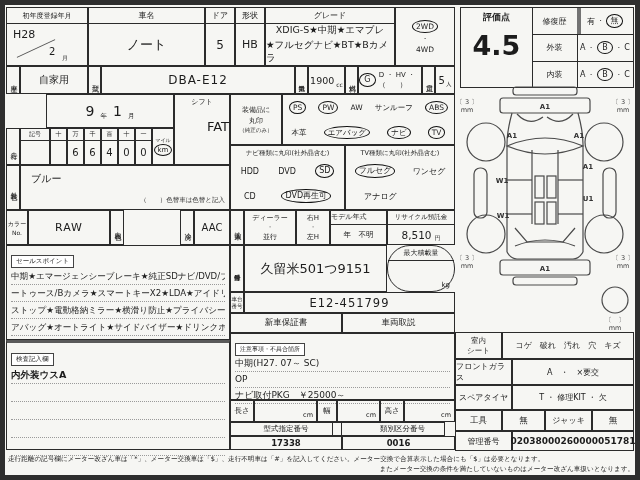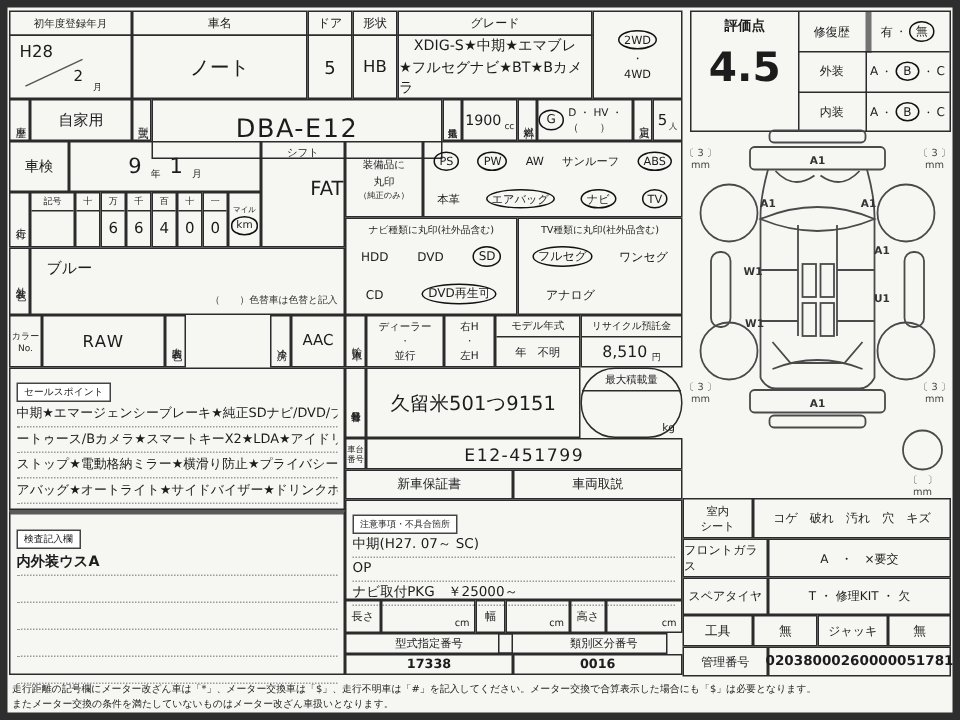--- a/index.html
+++ b/index.html
@@ -51,21 +51,21 @@
     <span style="font-size:7.5px;">4WD</span>
   </div>
 
   <div class="c ctr" style="left:6px;top:66px;width:14px;height:28px;">
       <span class="vt">車歴</span>
     </div>
   <div class="c ctr" style="left:20px;top:66px;width:68px;height:28px;font-size:10px;">自家用</div>
   <div class="c ctr" style="left:88px;top:66px;width:13px;height:28px;">
       <span class="vt">型式</span>
     </div>
-  <div class="c ctr" style="left:101px;top:66px;width:194px;height:40px;font-size:17px;letter-spacing:1px;text-align:center;">DBA-E12</div>
+  <div class="c ctr" style="left:101px;top:66px;width:194px;height:28px;font-size:12px;letter-spacing:1px;text-align:center;">DBA-E12</div>
   <div class="c ctr" style="left:295px;top:66px;width:13px;height:28px;">
       <span class="vt2">排気量</span>
     </div>
   <div class="c ctr" style="left:308px;top:66px;width:37px;height:28px;gap:2px;">
     <span style="font-size:9.5px;">1900</span>
     <span style="font-size:6px;margin-top:8px;">cc</span>
   </div>
   <div class="c ctr" style="left:345px;top:66px;width:13px;height:28px;">
       <span class="vt">燃料</span>
     </div>
@@ -74,21 +74,20 @@
     <span style="font-size:7px;">D ・ HV ・（　　）</span>
   </div>
   <div class="c ctr" style="left:422px;top:66px;width:13px;height:28px;">
       <span class="vt">定員</span>
     </div>
   <div class="c ctr" style="left:435px;top:66px;width:20px;height:28px;gap:1px;">
     <span style="font-size:10px;">5</span>
     <span style="font-size:5.5px;margin-top:8px;">人</span>
   </div>
 
-  <div class="c ctr" style="left:6px;top:94px;width:40px;height:34px;font-size:9.5px;">車検</div>
   <div class="c ctr" style="left:46px;top:94px;width:128px;height:34px;gap:6px;">
     <span style="font-size:14px;">9</span>
     <span style="font-size:6.5px;margin-top:10px;">年</span>
     <span style="font-size:14px;">1</span>
     <span style="font-size:6.5px;margin-top:10px;">月</span>
   </div>
   <div class="c" style="left:174px;top:94px;width:56px;height:71px;">
     <div style="text-align:center;font-size:7px;padding-top:2px;">シフト</div>
     <div style="text-align:right;font-size:13px;margin-top:12px;">FAT</div>
   </div>
@@ -198,21 +197,21 @@
     <span style="font-size:7px;">ディーラー</span>
     <span style="font-size:6px;">・</span>
     <span style="font-size:7px;">並行</span>
   </div>
   <div class="c col" style="left:296px;top:210px;width:34px;height:35px;">
     <span style="font-size:7px;">右H</span>
     <span style="font-size:6px;">・</span>
     <span style="font-size:7px;">左H</span>
   </div>
   <div class="c" style="left:330px;top:210px;width:57px;height:35px;">
-    <div style="text-align:center;font-size:7px;border-bottom:1px solid #2b2b2b;height:13px;line-height:13px;">モデル年式</div>
+    <div style="text-align:left;font-size:7px;border-bottom:1px solid #2b2b2b;height:13px;line-height:13px;">モデル年式</div>
     <div style="text-align:center;font-size:7.5px;line-height:20px;">年　不明</div>
   </div>
   <div class="c" style="left:387px;top:210px;width:68px;height:35px;">
     <div style="text-align:center;font-size:6.5px;border-bottom:1px solid #2b2b2b;height:13px;line-height:13px;">リサイクル預託金</div>
     <div style="display:flex;justify-content:center;align-items:center;height:20px;gap:3px;">
       <span style="font-size:10.5px;">8,510</span>
       <span style="font-size:6px;margin-top:6px;">円</span>
     </div>
   </div>
 
@@ -372,17 +371,17 @@
   <div class="c ctr" style="left:512px;top:385px;width:122px;height:25px;font-size:8px;">T ・ 修理KIT ・ 欠</div>
   <div class="c ctr" style="left:455px;top:410px;width:47px;height:21px;font-size:8.5px;">工具</div>
   <div class="c ctr" style="left:502px;top:410px;width:43px;height:21px;font-size:8.5px;">無</div>
   <div class="c ctr" style="left:545px;top:410px;width:47px;height:21px;font-size:8px;">ジャッキ</div>
   <div class="c ctr" style="left:592px;top:410px;width:42px;height:21px;font-size:8.5px;">無</div>
   <div class="c ctr" style="left:455px;top:431px;width:57px;height:20px;font-size:8px;">管理番号</div>
   <div class="c ctr" style="left:512px;top:431px;width:122px;height:20px;font-size:9px;font-weight:600;">02038000260000051781</div>
 
   <div class="nb" style="position:absolute;left:8px;top:454px;width:626px;">
     <div style="font-size:6.6px;line-height:10px;white-space:nowrap;overflow:hidden;">走行距離の記号欄にメーター改ざん車は「*」、メーター交換車は「$」、走行不明車は「#」を記入してください。メーター交換で合算表示した場合にも「$」は必要となります。</div>
-    <div style="font-size:6.6px;line-height:10px;">またメーター交換の条件を満たしていないものはメーター改ざん車扱いとなります。</div>
+    <div style="font-size:6.6px;line-height:10px;text-align:right;">またメーター交換の条件を満たしていないものはメーター改ざん車扱いとなります。</div>
   </div>
 
   <div class="frame"></div>
 </div>
 
 </body></html>

